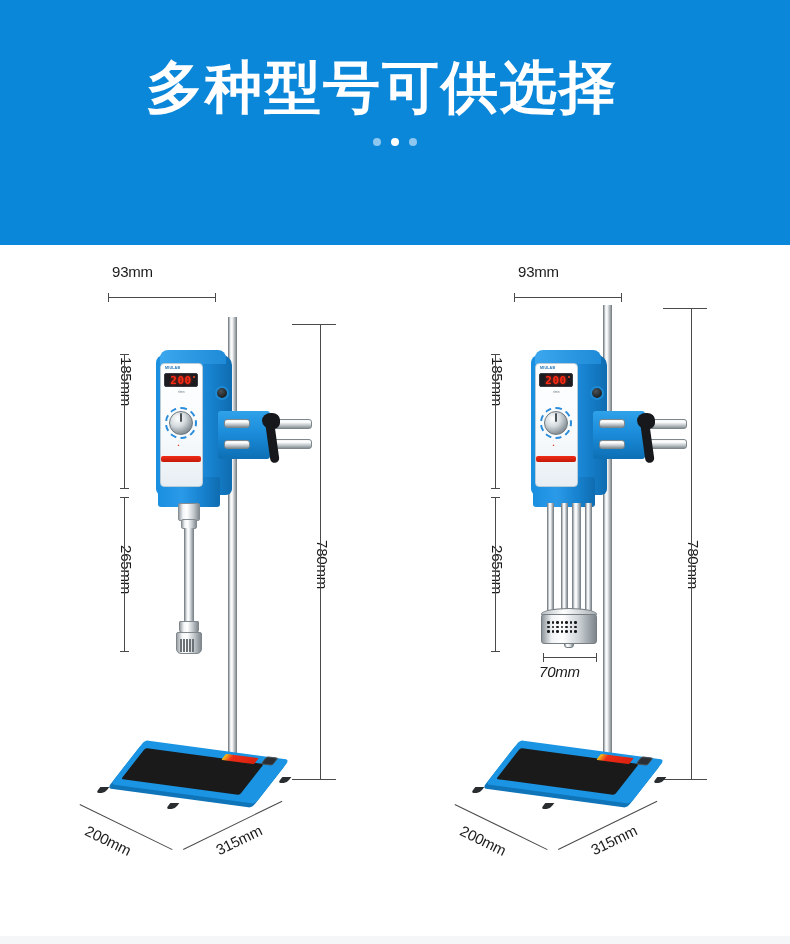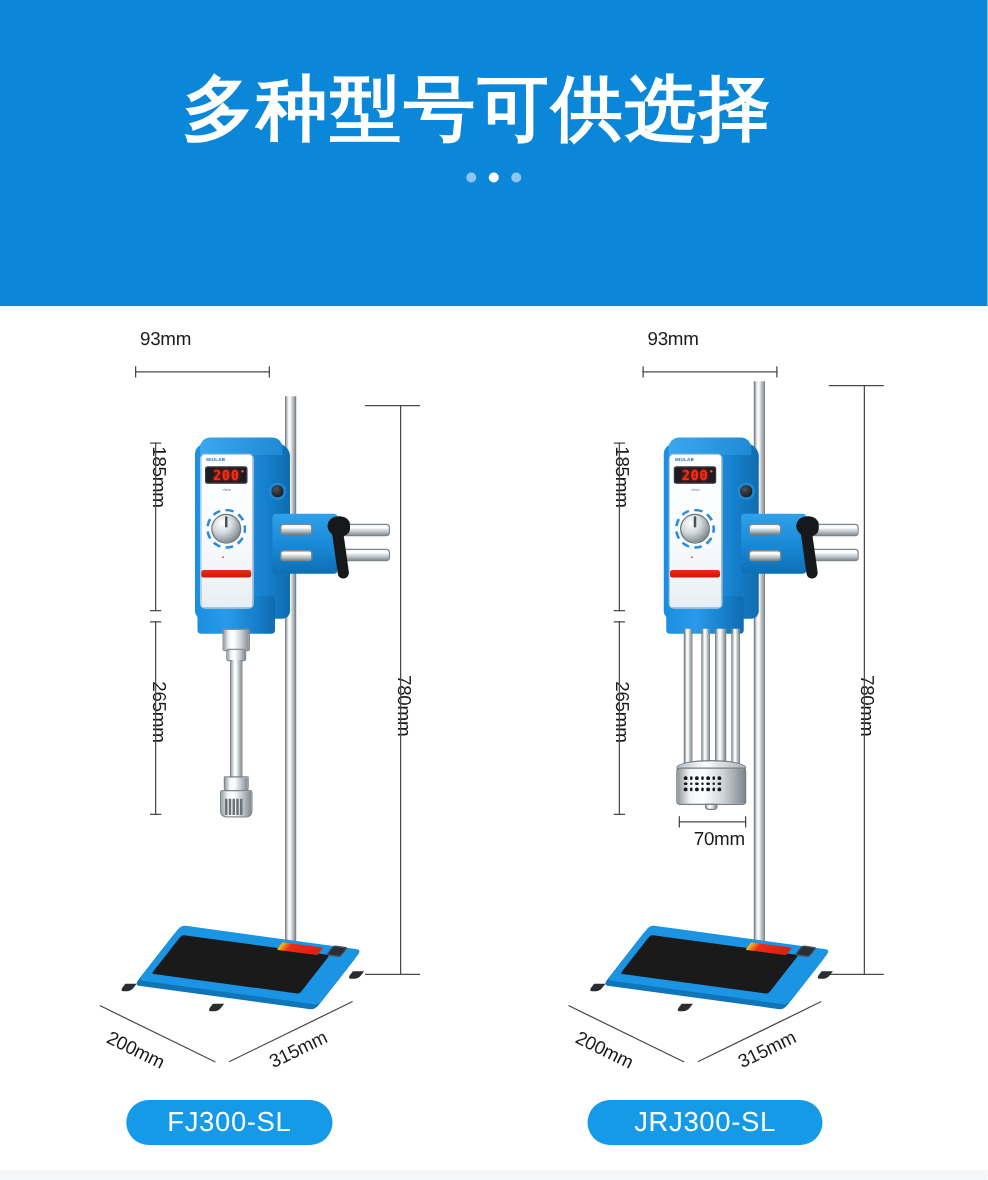--- a/index.html
+++ b/index.html
@@ -449,41 +449,35 @@
         <span class="hole"></span>
         <span class="hole"></span>
         <span class="hole"></span>
         <span class="hole"></span>
     </div>
     <div class="disp-head" style="left:169px; top:398px; width:10px; height:5px; border-radius:0 0 3px 3px;"></div>
 
     <div class="line-h" style="left:148px; top:412px; width:54px;"></div>
     <div class="tick-v" style="left:148px; top:408px;"></div>
     <div class="tick-v" style="left:201px; top:408px;"></div>
-    <div class="dim" style="left:160px; top:418px;">70mm</div>
+    <div class="dim" style="left:144px; top:418px;font-style:italic;">70mm</div>
 
     <div class="base-wrap" style="left:0; top:0;">
       <div class="base-plate" style="left:100px; top:505px; width:160px; height:44px;"></div>
       <div class="base-mat" style="left:107px; top:511px; width:131px; height:31px;"></div>
       <div class="base-strip" style="left:202px; top:511px; width:36px; height:6px;"></div>
       <div class="base-switch" style="left:243px; top:512px; width:13px; height:8px;"></div>
       <div class="base-foot" style="left:78px; top:542px; width:9px; height:6px;"></div>
       <div class="base-foot" style="left:148px; top:558px; width:9px; height:6px;"></div>
       <div class="base-foot" style="left:260px; top:532px; width:9px; height:6px;"></div>
     </div>
 
     <div class="line-h" style="left:60px; top:559px; width:103px; transform:rotate(26deg); transform-origin:0 0;"></div>
     <div class="dim diag-r" style="left:70px; top:577px;">200mm</div>
 
     <div class="line-h" style="left:163px; top:604px; width:110px; transform:rotate(-26deg); transform-origin:0 0;"></div>
     <div class="dim diag-l" style="left:193px; top:598px;">315mm</div>
   </div>
 </div>
 
 <div class="labels">
-  <div class="model-pill left">
-    <span>FJ300-SL</span>
-  </div>
-  <div class="model-pill right">
-    <span>JRJ300-SL</span>
-  </div>
 </div>
 <div class="bottom-strip"></div>
 
 </body></html>

